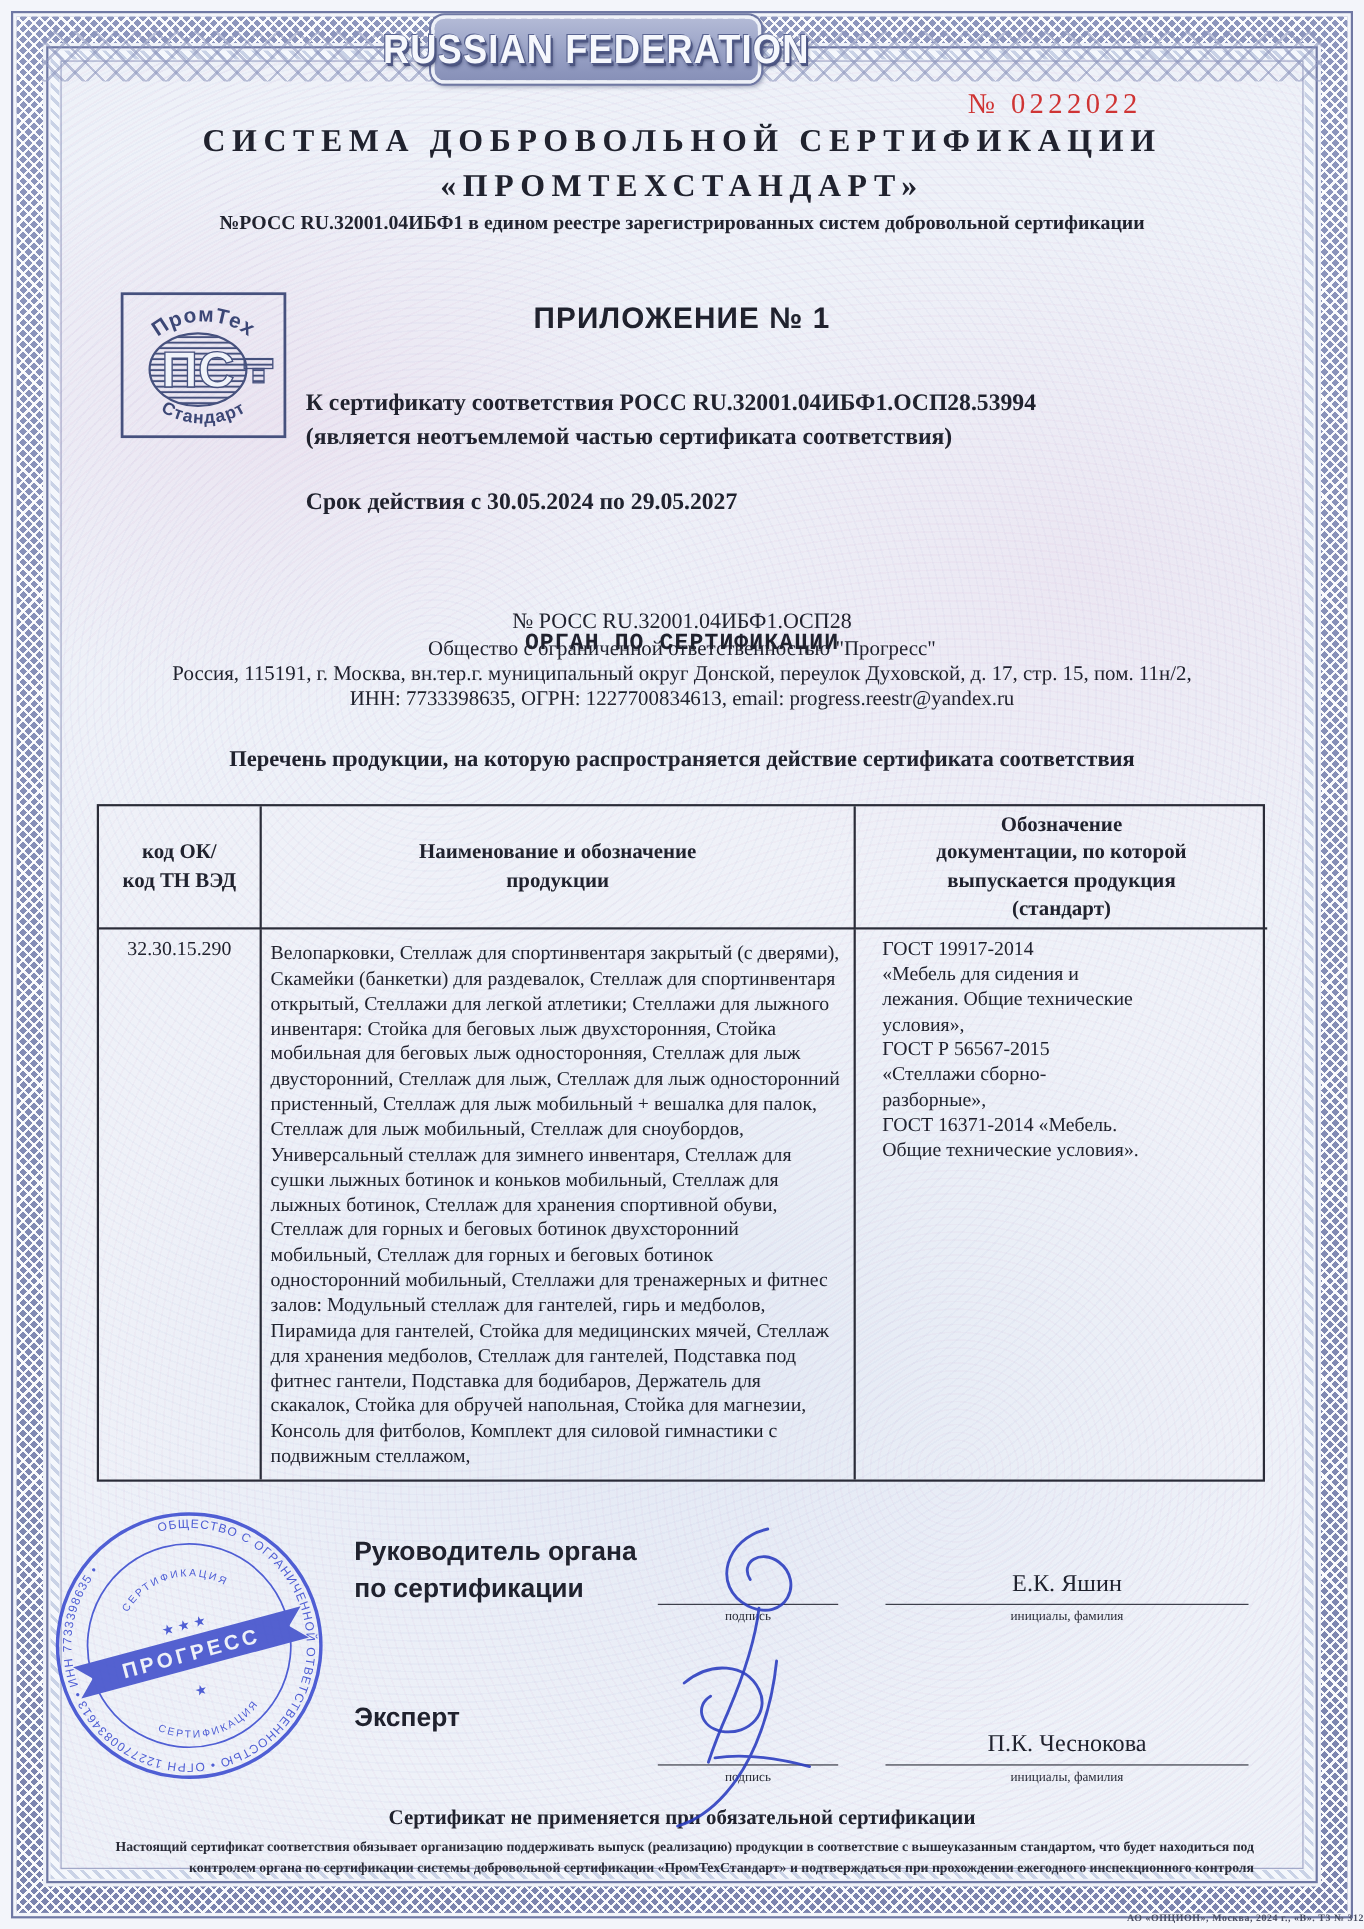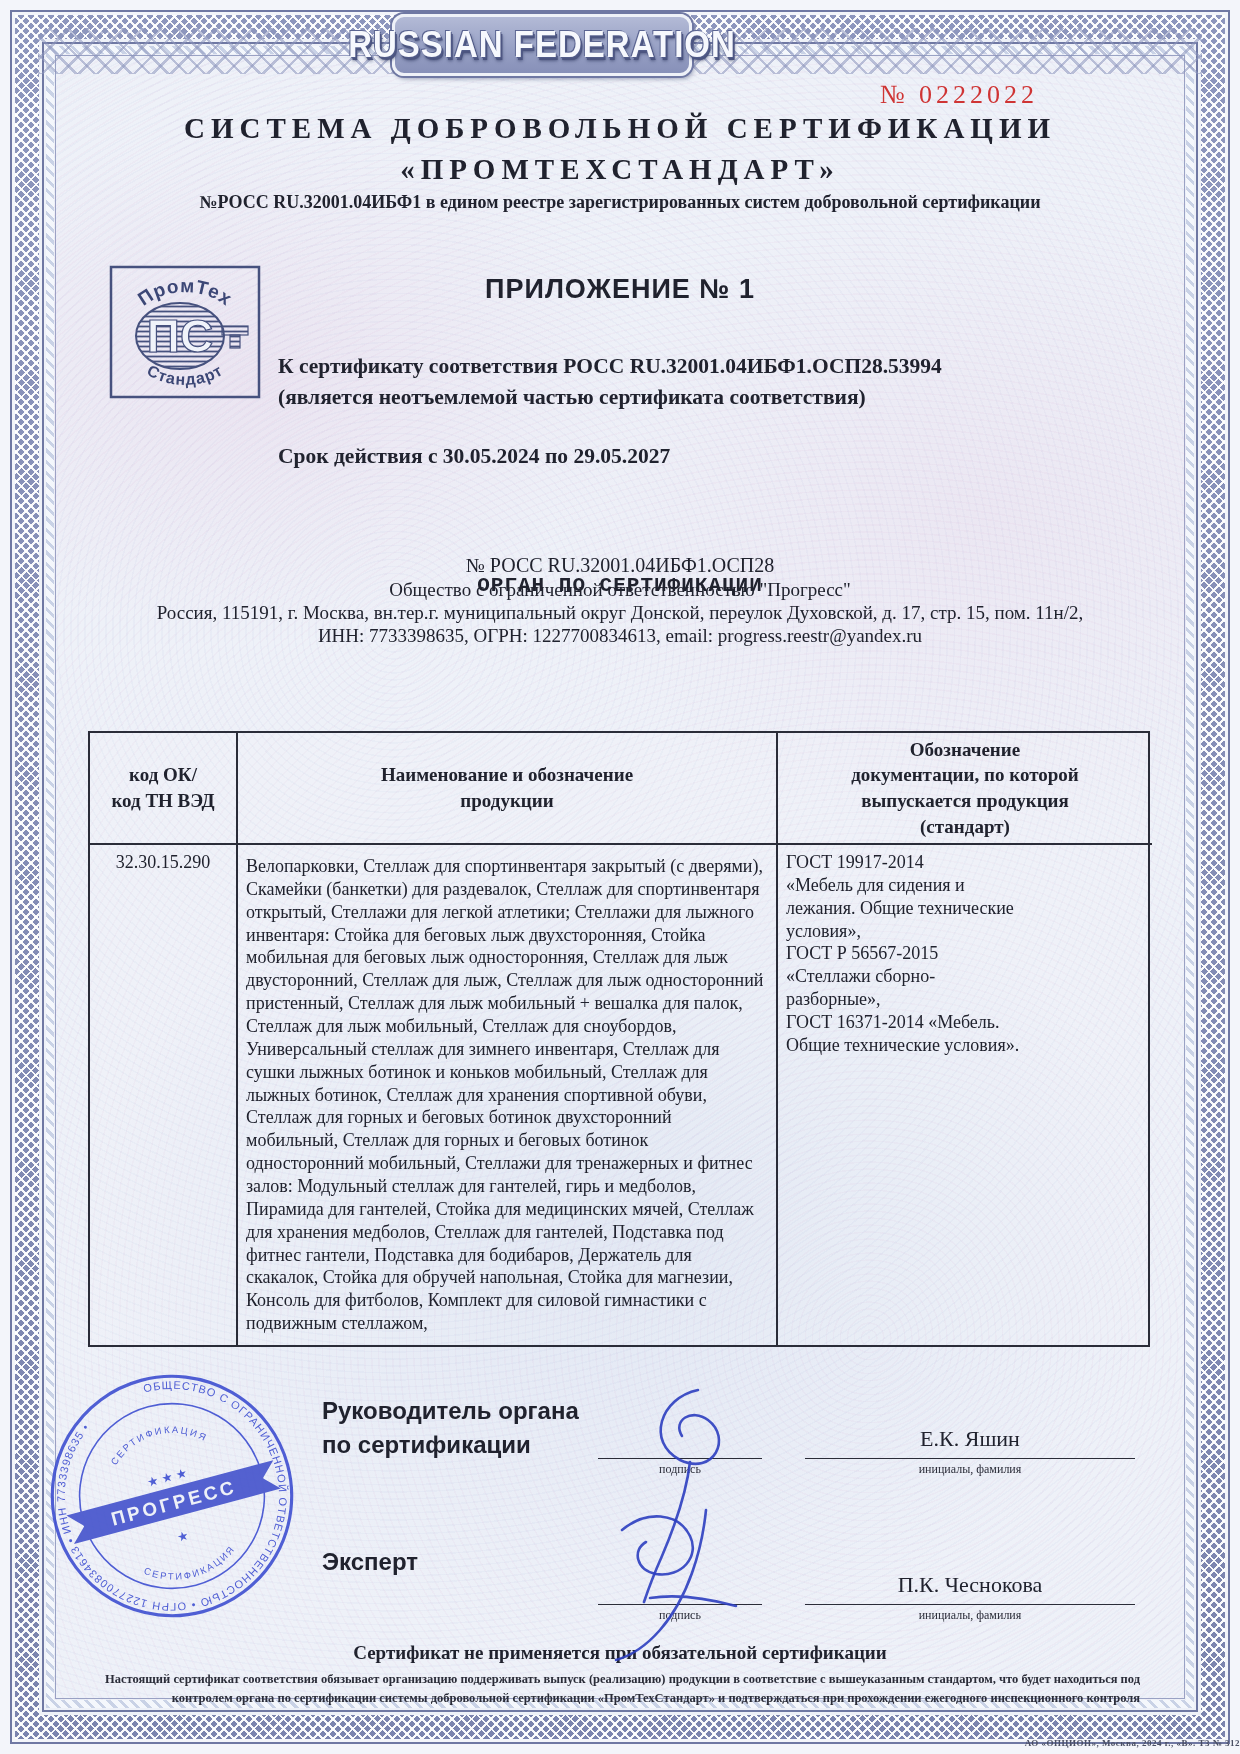--- a/index.html
+++ b/index.html
@@ -94,21 +94,21 @@
     display:grid;grid-template-columns:148px 540px 374px;
     border:2px solid #2a2c38;background:rgba(255,255,255,.06);
   }
   .cell{border-right:2px solid #2a2c38;padding:10px 8px;font-size:18px;line-height:1.27;}
   .cell:nth-child(3n){border-right:none;}
   .th{border-bottom:2px solid #2a2c38;font-weight:bold;font-size:19px;
       display:flex;align-items:center;justify-content:center;text-align:center;height:112px;line-height:1.35;}
   .td{min-height:488px;}
   .td-code{text-align:center;padding-top:6px;}
   .td-name{text-align:left;}
-  .td-docs{padding-top:6px;}
+  .td-docs{padding-top:6px;margin-left:16px;}
   
   .stamp{left:-8px;top:1316px;width:252px;height:252px;transform:rotate(-15deg);opacity:.88;}
   .role-head{left:268px;top:1340px;font-family:"Liberation Sans", sans-serif;font-weight:bold;font-size:24px;line-height:1.4;}
   .role-expert{left:268px;top:1494px;font-family:"Liberation Sans", sans-serif;font-weight:bold;font-size:24px;}
   .sigline{border-bottom:1.5px solid #2a2c38;position:absolute;}
   .sigline-caption{position:absolute;font-size:12px;text-align:center;color:#2a2c38;}
   .line-s1{left:544px;top:1404px;width:164px;}
   .cap-s1{left:544px;top:1408px;width:164px;}
   .line-n1{left:751px;top:1404px;width:330px;}
   .cap-n1{left:751px;top:1408px;width:330px;}
@@ -184,20 +184,21 @@
     <div class="abs cert-ref">К сертификату соответствия РОСС RU.32001.04ИБФ1.ОСП28.53994</div>
     <div class="abs cert-note">(является неотъемлемой частью сертификата соответствия)</div>
     <div class="abs validity">Срок действия с 30.05.2024 по 29.05.2027</div>
 
     <div class="abs centered org-h">ОРГАН ПО СЕРТИФИКАЦИИ</div>
     <div class="abs centered org-num">№ РОСС RU.32001.04ИБФ1.ОСП28</div>
     <div class="abs centered org-name">Общество с ограниченной ответственностью "Прогресс"</div>
     <div class="abs centered org-addr">Россия, 115191, г. Москва, вн.тер.г. муниципальный округ Донской, переулок Духовской, д. 17, стр. 15, пом. 11н/2,</div>
     <div class="abs centered org-inn">ИНН: 7733398635, ОГРН: 1227700834613, email: progress.reestr@yandex.ru</div>
 
+    <div class="abs centered list-title">Перечень продукции, на которую распространяется действие сертификата соответствия</div>
 
     <div class="abs cert-table">
       <div class="cell th prewrap">код ОК/
 код ТН ВЭД</div>
       <div class="cell th prewrap">Наименование и обозначение
 продукции</div>
       <div class="cell th prewrap">Обозначение
 документации, по которой
 выпускается продукция
 (стандарт)</div>

